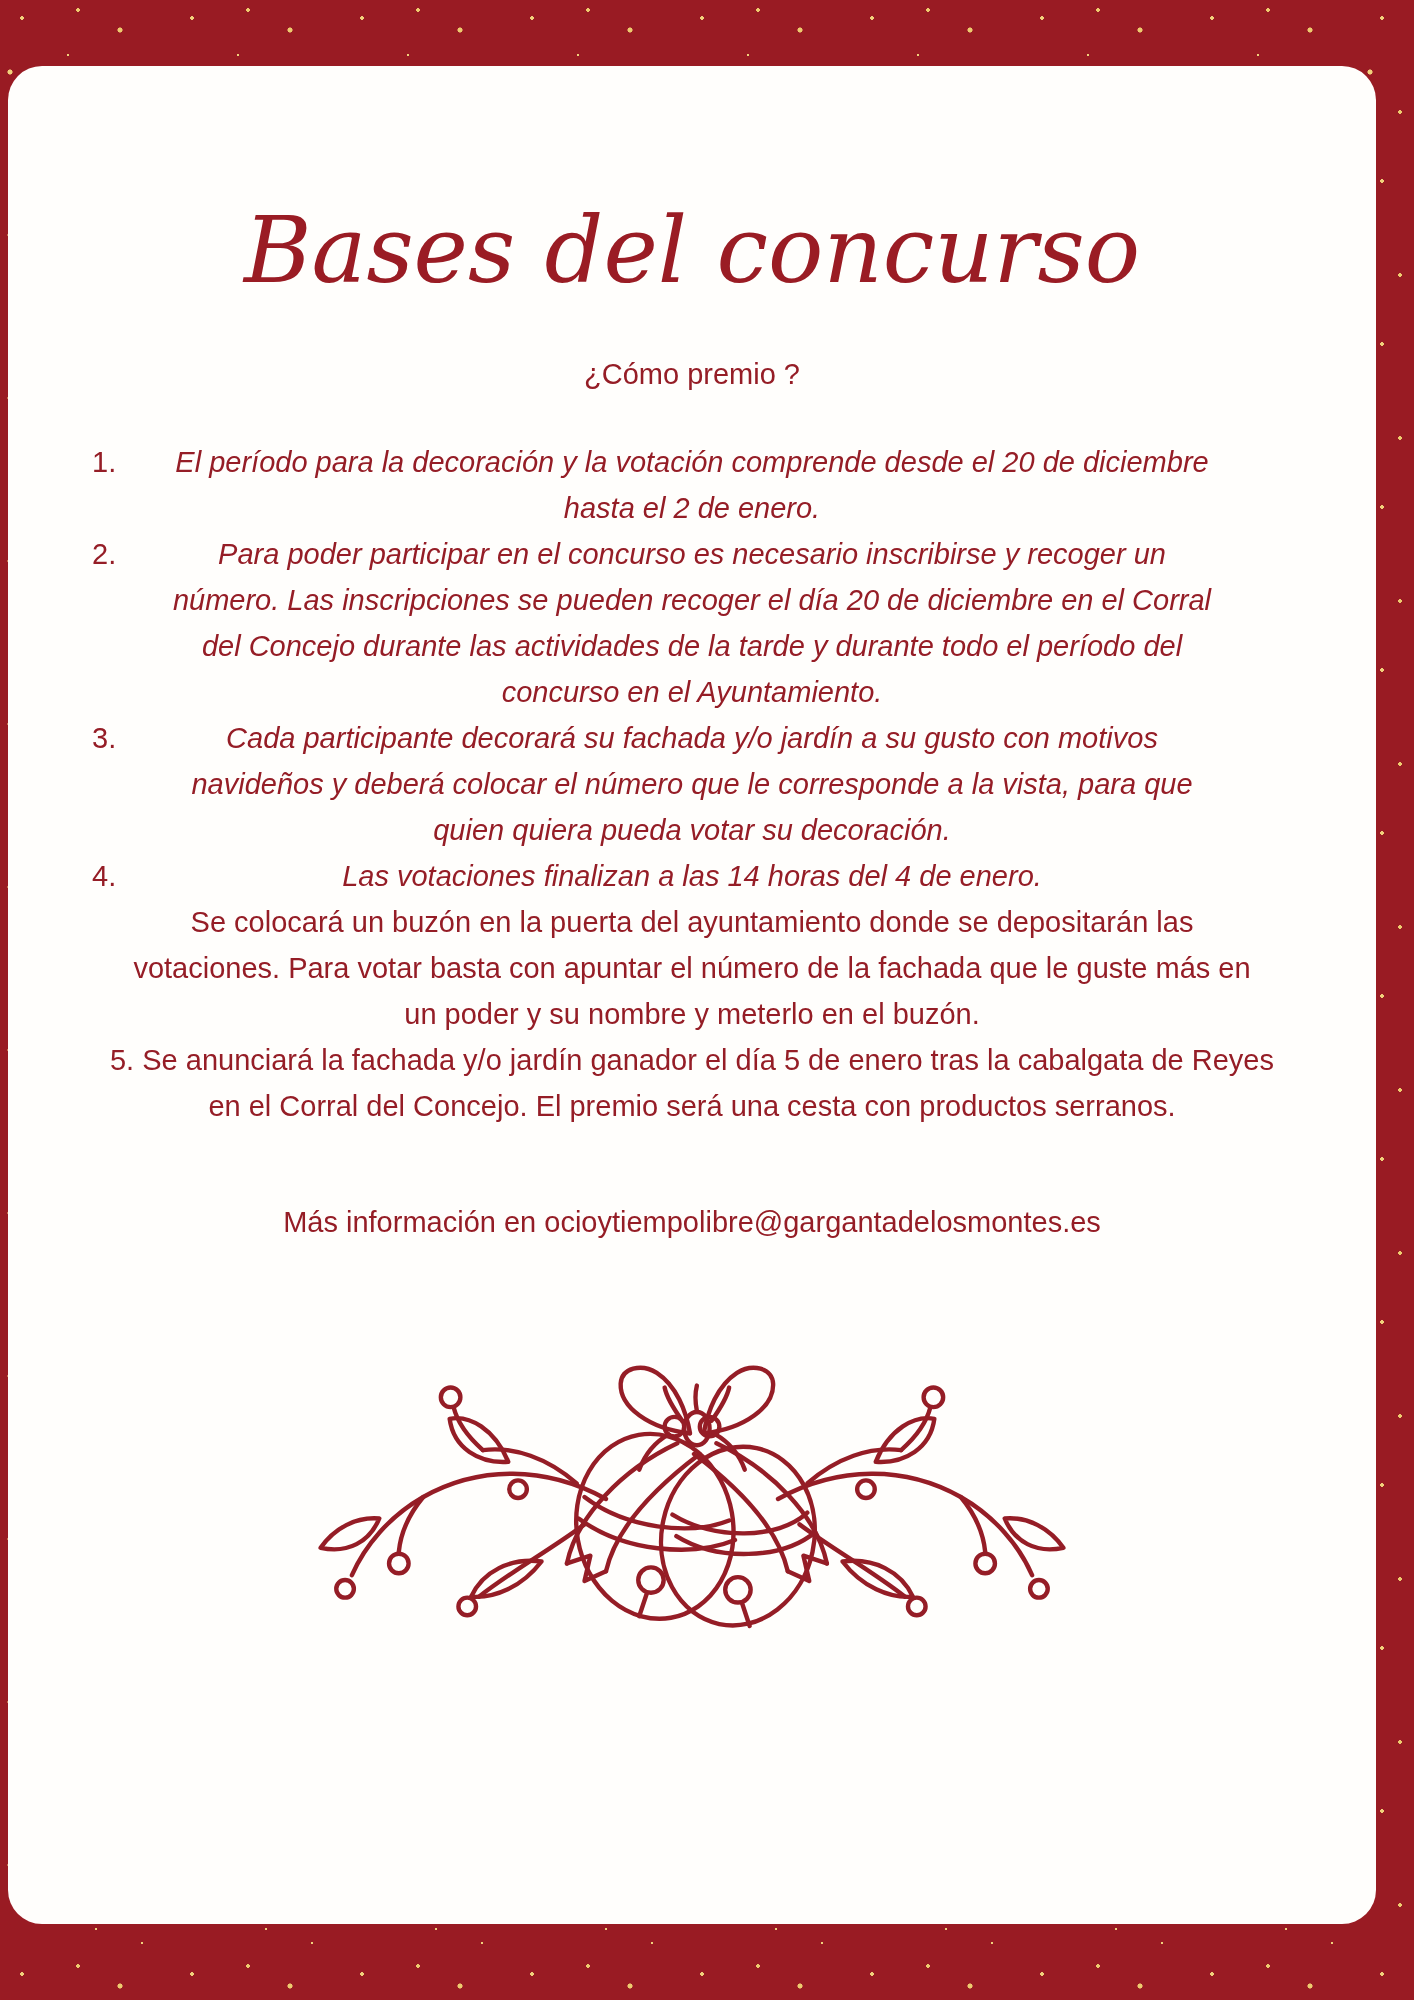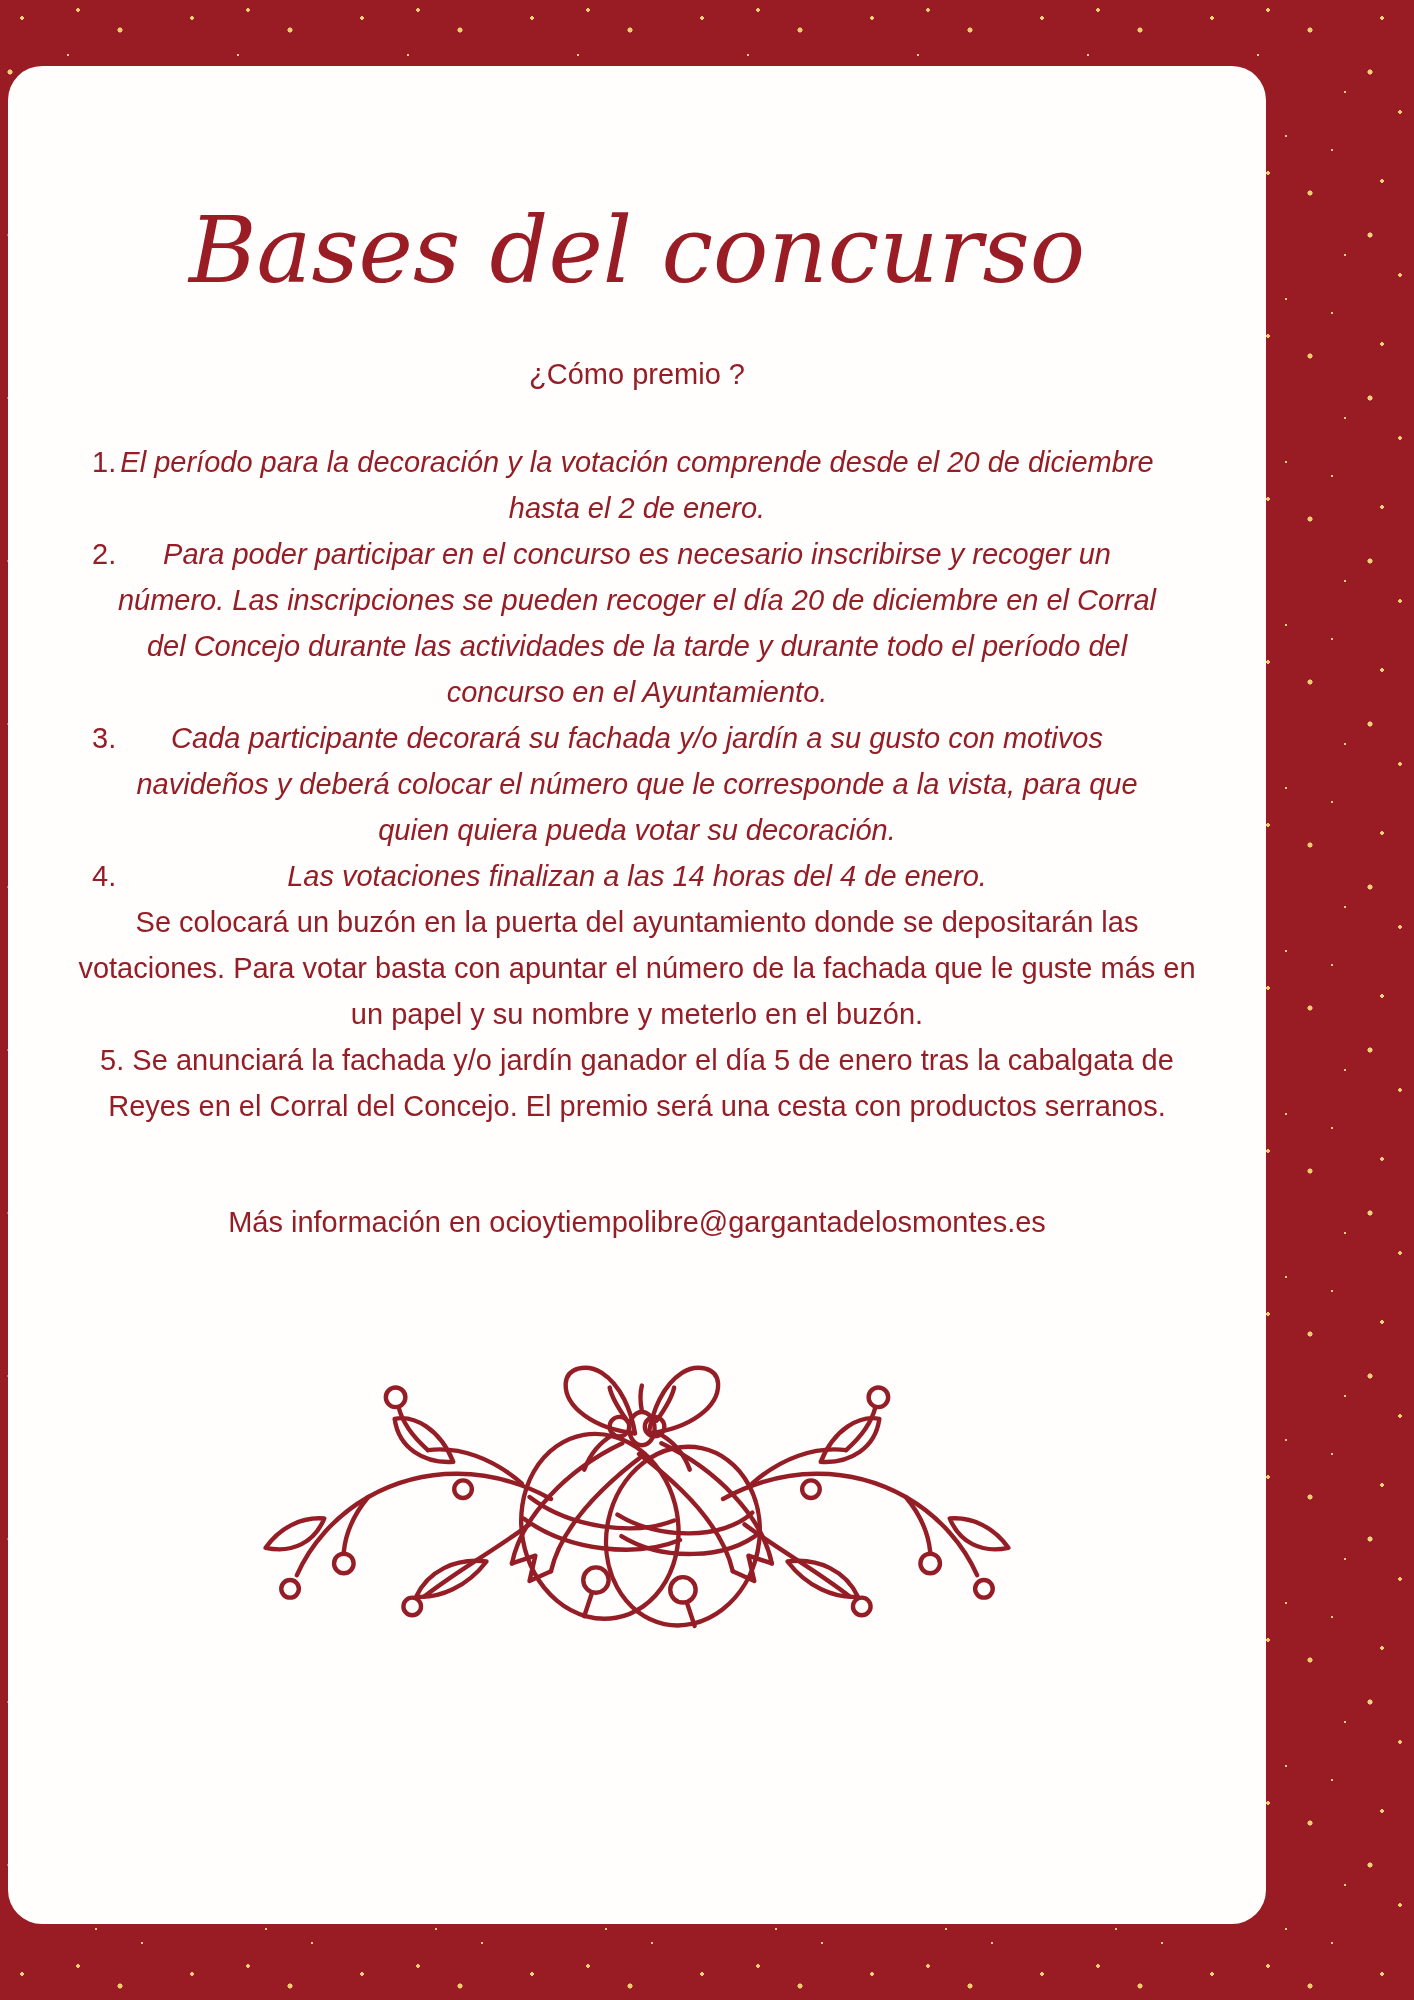--- a/index.html
+++ b/index.html
@@ -16,21 +16,21 @@
       radial-gradient(3px 3px at 96px 136px, #f0d17b 50%, transparent 52%),
       radial-gradient(5px 5px at 10px 72px,  #f0d17b 50%, transparent 52%),
       radial-gradient(3px 3px at 142px 150px,#f0d17b 50%, transparent 52%),
       radial-gradient(4px 4px at 78px 10px,  #edcb6f 50%, transparent 52%);
     background-size: 170px 163px;
     font-family: "Liberation Sans", sans-serif;
   }
   .card {
     position: absolute;
     left: 8px; top: 66px;
-    width: 1258px; height: 1858px;
+    width: 1368px; height: 1858px;
     background: #fffefc;
     border-radius: 34px;
     color: #951d26;
   }
   .inner { padding: 0 56px; text-align: center; }
   h1.title {
     margin: 130px 0 0 0;
     font-family: "DejaVu Serif", serif;
     font-style: italic;
     font-weight: normal;
@@ -77,21 +77,21 @@
         <p>Para poder participar en el concurso es necesario inscribirse y recoger un número. Las inscripciones se pueden recoger el día 20 de diciembre en el Corral del Concejo durante las actividades de la tarde y durante todo el período del concurso en el Ayuntamiento.</p>
       </div>
       <div class="rule">
         <span class="num">3.</span>
         <p>Cada participante decorará su fachada y/o jardín a su gusto con motivos navideños y deberá colocar el número que le corresponde a la vista, para que quien quiera pueda votar su decoración.</p>
       </div>
       <div class="rule">
         <span class="num">4.</span>
         <p>Las votaciones finalizan a las 14 horas del 4 de enero.</p>
       </div>
-      <p class="note">Se colocará un buzón en la puerta del ayuntamiento donde se depositarán las votaciones. Para votar basta con apuntar el número de la fachada que le guste más en un papel y su nombre y meterlo en el buzón.</p>
+      <p class="note">Se colocará un buzón en la puerta del ayuntamiento donde se depositarán las votaciones. Para votar basta con apuntar el número de la fachada que le guste más en un poder y su nombre y meterlo en el buzón.</p>
       <p class="rule5">5. Se anunciará la fachada y/o jardín ganador el día 5 de enero tras la cabalgata de Reyes en el Corral del Concejo. El premio será una cesta con productos serranos.</p>
     </div>
 
     <p class="contact">Más información en ocioytiempolibre@gargantadelosmontes.es</p>
 
     <svg class="ornament" viewBox="0 0 880 280" width="860" height="274" aria-hidden="true">
       <g stroke="#951d26" stroke-width="4.5" fill="none" stroke-linecap="round" stroke-linejoin="round">
 
         <g id="branchL">
           <path d="M352 142 C290 108 222 108 165 140 C130 160 105 190 92 220"></path>

